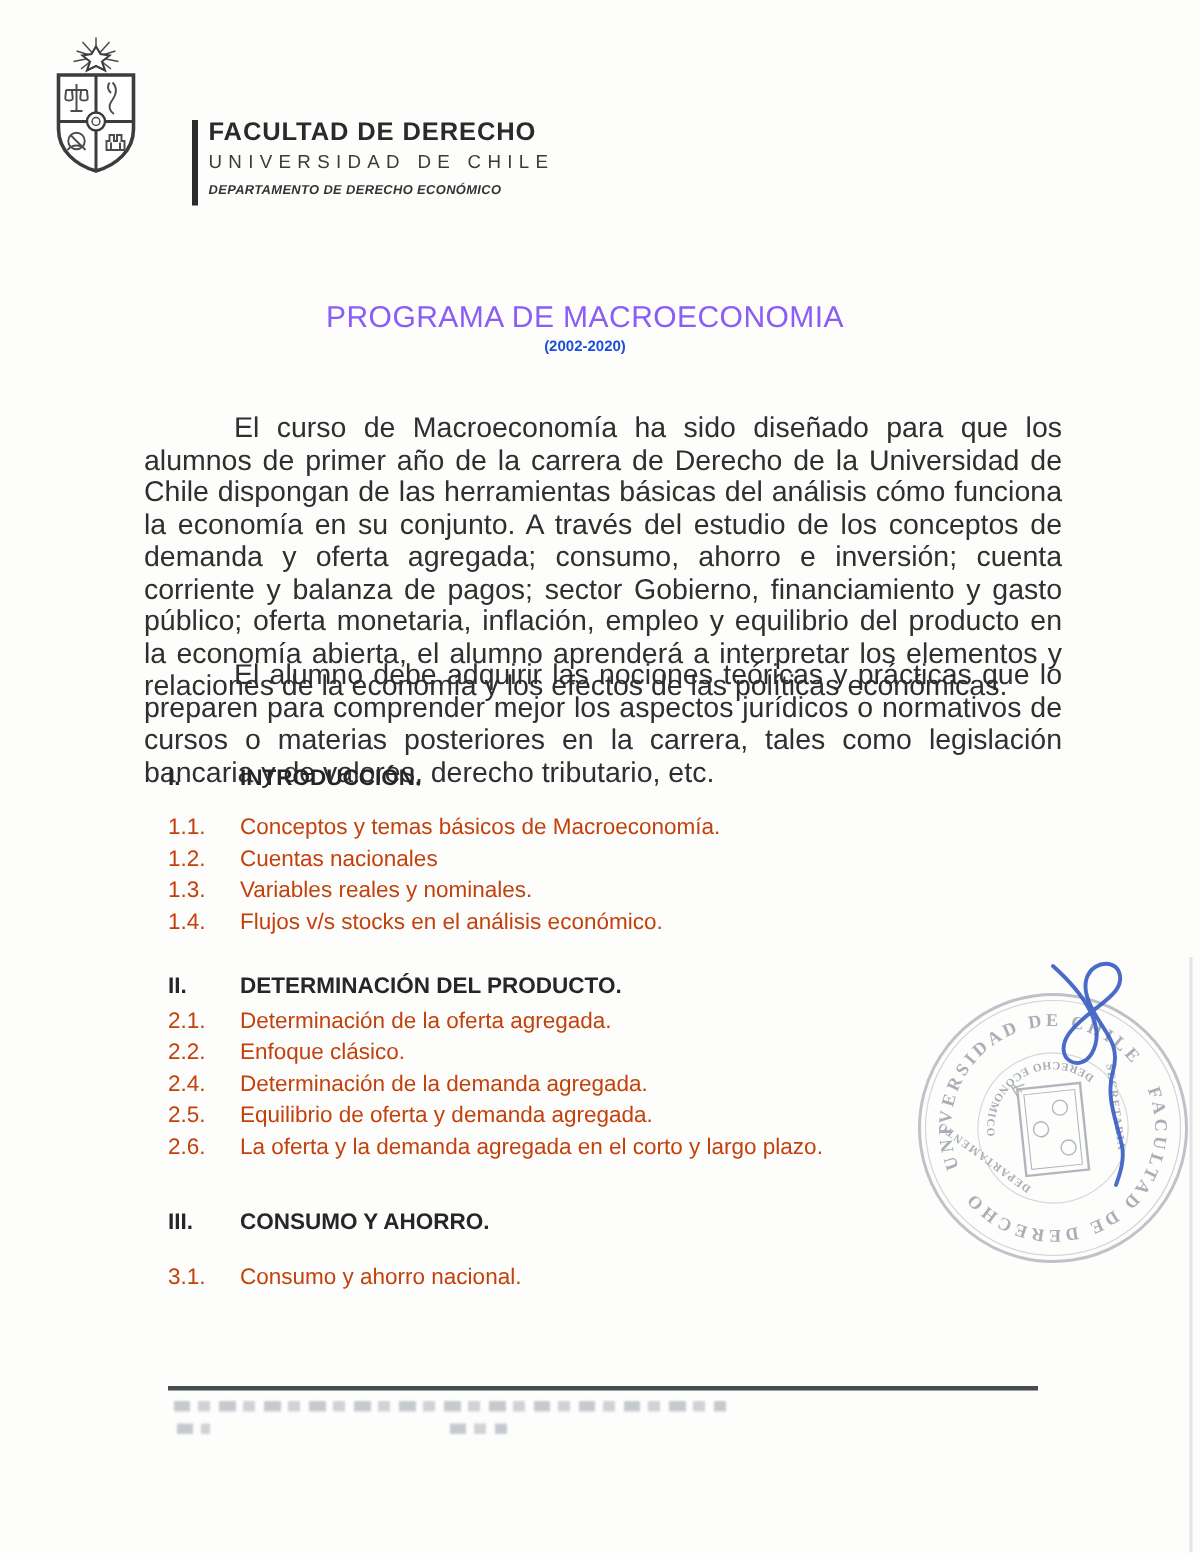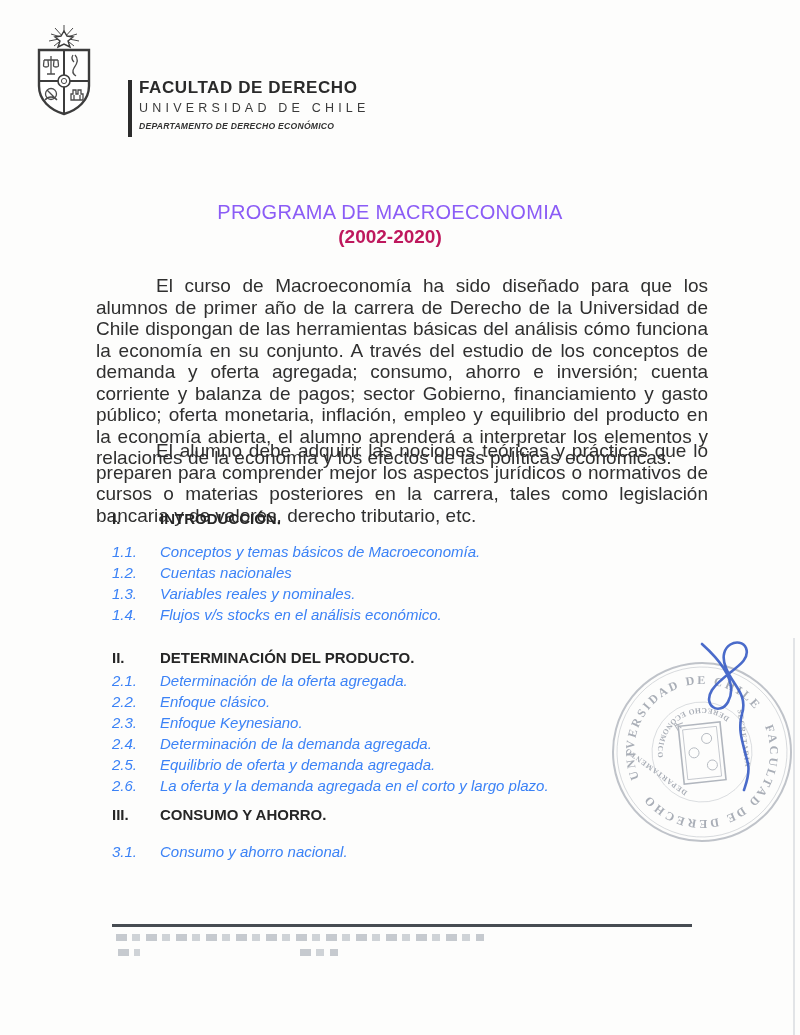--- a/index.html
+++ b/index.html
@@ -18,21 +18,21 @@
   .crest{width:64px;height:94px;position:relative;}
   .divider-bar{position:absolute;left:95px;top:56px;width:4px;height:57px;background:#2c2c2c;}
   .head-text{position:absolute;left:106px;top:55px;width:300px;}
   .head-faculty{font-size:17px;font-weight:bold;letter-spacing:.6px;color:#2a2a2a;line-height:1.1;}
   .head-univ{font-size:12.5px;letter-spacing:4.2px;color:#3a3a3a;margin-top:4px;line-height:1.1;}
   .head-dept{font-size:8.6px;font-weight:bold;letter-spacing:.25px;color:#333;margin-top:7px;line-height:1.1;font-style:italic;}
 
   
   .title-block{position:absolute;left:0;top:201px;width:780px;text-align:center;}
   .doc-title{font-size:20px;font-weight:normal;letter-spacing:.3px;color:#8b5cf6;}
-  .doc-subtitle{font-size:19px;font-weight:bold;color:#be185d;margin-top:2px;}
+  .doc-subtitle{font-size:10px;font-weight:bold;color:#1d4ed8;margin-top:2px;}
 
   
   .para{
     position:absolute;left:96px;width:612px;
     font-size:19px;line-height:21.5px;
     text-align:justify;text-indent:60px;
     color:#2f2f2f;
   }
   .para1{top:256px;}
   .para2{top:421px;}
@@ -41,21 +41,21 @@
   .sec-heading{position:absolute;left:112px;display:flex;font-size:15px;font-weight:bold;color:#262626;}
   .sec-heading .snum{width:48px;flex:0 0 48px;}
   .sec1-h{top:510px;}
   .sec2-h{top:649px;}
   .sec3-h{top:806px;}
 
   .items{position:absolute;left:112px;width:600px;}
   .items1{top:543px;}
   .items2{top:672px;}
   .items3{top:843px;}
-  .item-row{display:flex;height:21px;font-size:15px;color:#3b82f6;font-style:italic;}
+  .item-row{display:flex;height:21px;font-size:15px;color:#c2410c;}
   .item-row .inum{width:48px;flex:0 0 48px;}
 
   
   .stamp{position:absolute;left:602px;top:652px;opacity:.85;}
   .signature{position:absolute;left:686px;top:636px;}
 
   
   .footer-rule{position:absolute;left:112px;top:924px;width:580px;height:3px;background:#474c52;}
   .ghost{position:absolute;height:7px;filter:blur(.7px);opacity:.55;
     background:repeating-linear-gradient(90deg, #9aa2ac 0 11px, transparent 11px 16px, #aab1ba 16px 24px, transparent 24px 30px);}
@@ -136,24 +136,20 @@
     <span>DETERMINACIÓN DEL PRODUCTO.</span>
   </div>
   <div class="items items2">
     <div class="item-row">
       <span class="inum">2.1.</span>
       <span>Determinación de la oferta agregada.</span>
     </div>
     <div class="item-row">
       <span class="inum">2.2.</span>
       <span>Enfoque clásico.</span>
-    </div>
-    <div class="item-row">
-      <span class="inum">2.3.</span>
-      <span>Enfoque Keynesiano.</span>
     </div>
     <div class="item-row">
       <span class="inum">2.4.</span>
       <span>Determinación de la demanda agregada.</span>
     </div>
     <div class="item-row">
       <span class="inum">2.5.</span>
       <span>Equilibrio de oferta y demanda agregada.</span>
     </div>
     <div class="item-row">

